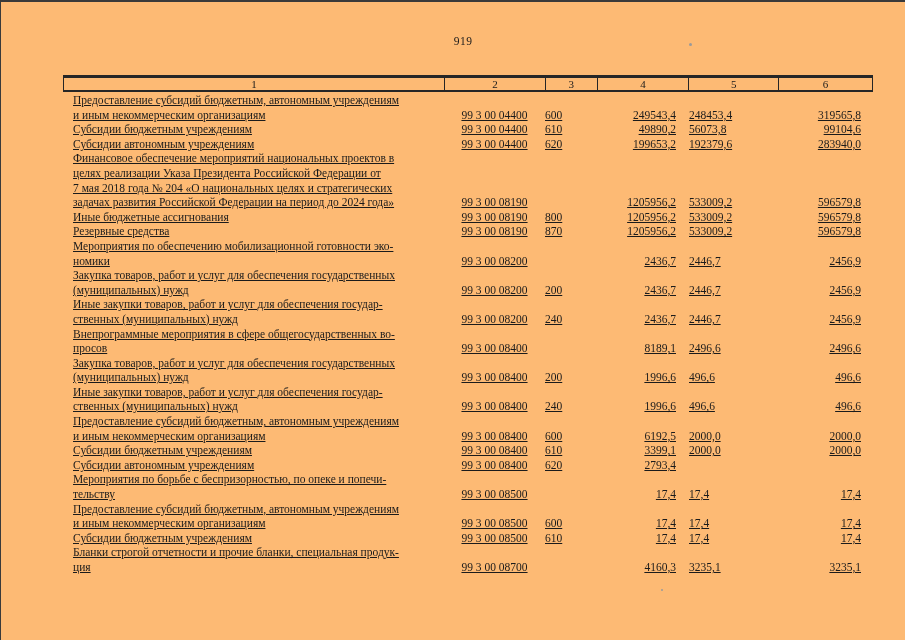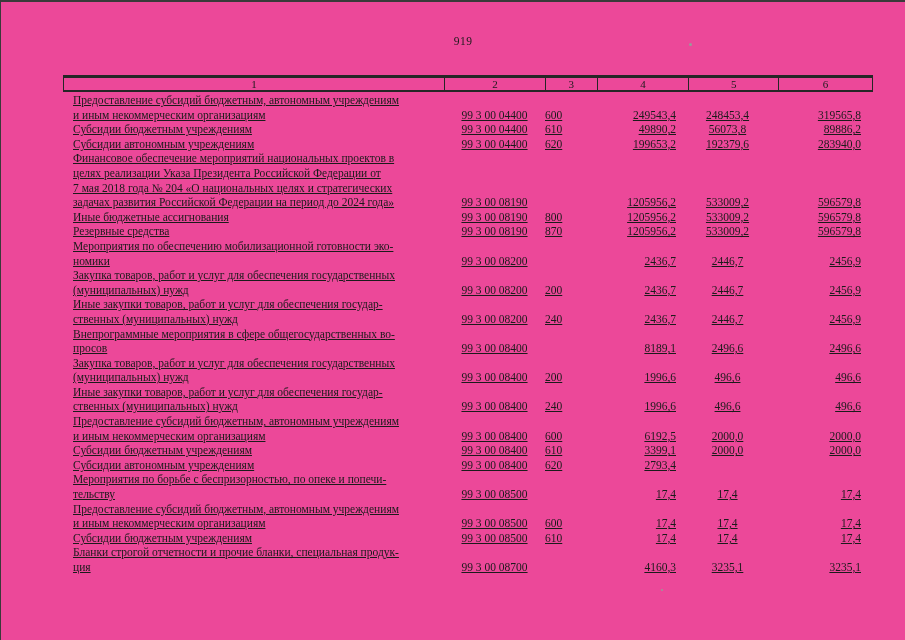--- a/index.html
+++ b/index.html
@@ -4,21 +4,21 @@
 <style>
   html, body {
     margin: 0;
     padding: 0;
     background: #e8e8e8;
   }
   .page {
     position: relative;
     width: 905px;
     height: 640px;
-    background: #ec4899;
+    background: #fdba74;
     border-top: 2px solid #3a3a3a;
     border-left: 1px solid #3a3a3a;
     box-sizing: border-box;
     overflow: hidden;
     font-family: "Liberation Serif", "DejaVu Serif", serif;
     color: #1b1b1b;
     -webkit-font-smoothing: antialiased;
   }
   .page-number {
     position: absolute;
@@ -74,21 +74,21 @@
   .cell { box-sizing: border-box; }
   .c-label {
     width: 381px;
     padding-left: 10px;
     white-space: pre-line;
     text-align: left;
   }
   .c-code  { width: 101px; text-align: center; }
   .c-type  { width: 52px;  }
   .c-num4  { width: 92px;  text-align: right; padding-right: 13px; }
-  .c-num5  { width: 90px;  text-align: center; padding-right: 13px; }
+  .c-num5  { width: 90px;  text-align: left; padding-right: 13px; }
   .c-num6  { width: 94px;  text-align: right; padding-right: 12px; }
 
   .scan-dot {
     position: absolute;
     width: 3px;
     height: 3px;
     border-radius: 50%;
     background: #9a9a9a;
   }
   .scan-dot-1 { top: 41px; left: 688px; }
@@ -125,21 +125,21 @@
     <div class="cell c-num5">248453,4</div>
     <div class="cell c-num6">319565,8</div>
   </div>
 
   <div class="row">
     <div class="cell c-label">Субсидии бюджетным учреждениям</div>
     <div class="cell c-code">99 3 00 04400</div>
     <div class="cell c-type">610</div>
     <div class="cell c-num4">49890,2</div>
     <div class="cell c-num5">56073,8</div>
-    <div class="cell c-num6">89886,2</div>
+    <div class="cell c-num6">99104,6</div>
   </div>
 
   <div class="row">
     <div class="cell c-label">Субсидии автономным учреждениям</div>
     <div class="cell c-code">99 3 00 04400</div>
     <div class="cell c-type">620</div>
     <div class="cell c-num4">199653,2</div>
     <div class="cell c-num5">192379,6</div>
     <div class="cell c-num6">283940,0</div>
   </div>

